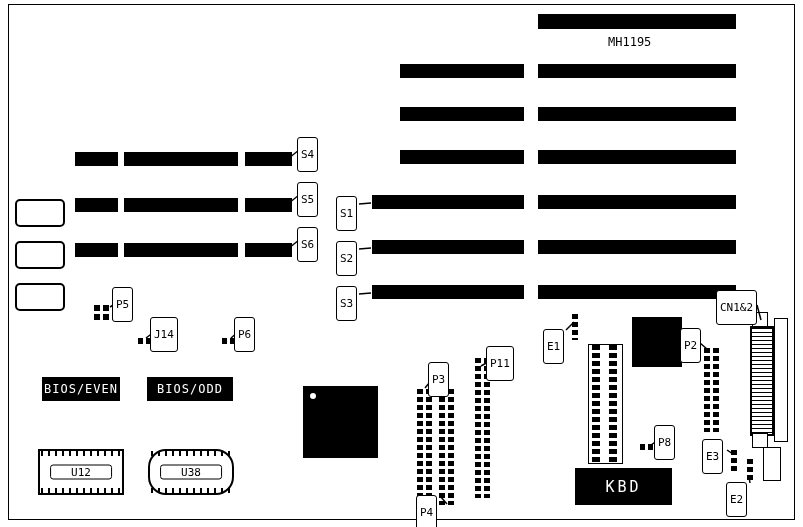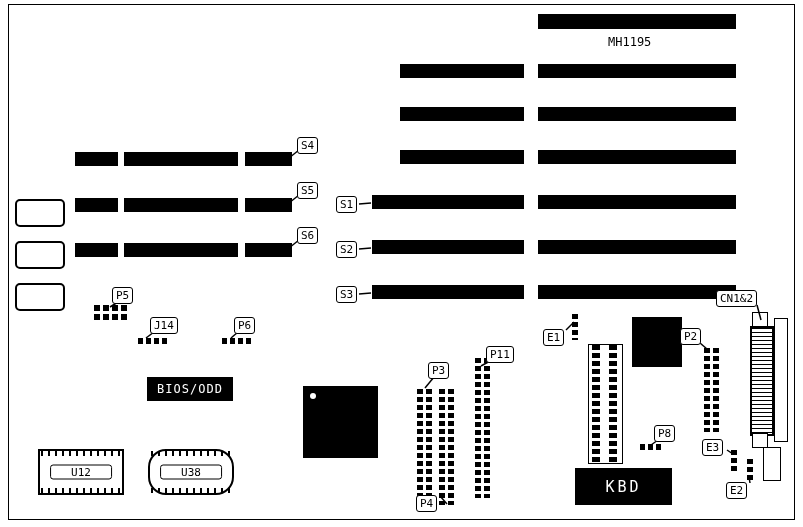--- a/index.html
+++ b/index.html
@@ -4,21 +4,21 @@
 <style>
   html,body{margin:0;padding:0;background:#fff;}
   .stage{position:relative;width:803px;height:527px;background:#fff;
          font-family:"DejaVu Sans Mono","Liberation Mono",monospace;color:#000;overflow:hidden;}
   .frame{position:absolute;left:8px;top:4px;width:785px;height:514px;border:1px solid #000;}
   .slot{position:absolute;height:14px;background:#000;}
   .slot.seg{background:linear-gradient(to right,#000 0 19.8%,#fff 19.8% 22.6%,#000 22.6% 75.1%,#fff 75.1% 78.3%,#000 78.3% 100%);}
   .port{position:absolute;width:46px;height:24px;border:2px solid #000;border-radius:5px;background:#fff;}
   .model{position:absolute;font-size:12px;line-height:12px;}
   .callout{position:absolute;border:1px solid #000;border-radius:3px;background:#fff;
-           padding:1px 3px;font-size:11px;line-height:13px;white-space:nowrap;z-index:6;}
+           padding:10px 3px;font-size:11px;line-height:13px;white-space:nowrap;z-index:6;}
   .blackbox{position:absolute;background:#000;color:#fff;display:flex;align-items:center;
             justify-content:center;font-size:12px;letter-spacing:1px;}
   .qfp{position:absolute;background:#000;}
   .qfp::after{content:"";position:absolute;left:7px;top:7px;width:6px;height:6px;border-radius:50%;background:#fff;}
   .chip-black{position:absolute;background:#000;}
   .dip{position:absolute;border:2px solid #000;background:#fff;}
   .dip::before,.dip::after{content:"";position:absolute;left:1px;right:1px;height:5px;
         background:repeating-linear-gradient(to right,#000 0 2px,transparent 2px 7px);}
   .dip::before{top:0;}
   .dip::after{bottom:0;}
@@ -84,20 +84,21 @@
   <div class="pinheader-v" style="left:475px;top:358px;height:140px;"></div>
   <div class="pinheader-v" style="left:704px;top:348px;height:84px;"></div>
   <div class="pinrow-h" style="left:640px;top:444px;width:22px;"></div>
   <div class="pincol-v" style="left:731px;top:450px;height:22px;"></div>
   <div class="pincol-v" style="left:747px;top:459px;height:22px;"></div>
 
   <div class="socket" style="left:588px;top:344px;width:33px;height:118px;"></div>
   <div class="chip-black" style="left:632px;top:317px;width:50px;height:50px;"></div>
   <div class="qfp" style="left:303px;top:386px;width:75px;height:72px;"></div>
 
+  <div class="blackbox" style="left:42px;top:377px;width:78px;height:24px;">BIOS/EVEN</div>
   <div class="blackbox" style="left:147px;top:377px;width:86px;height:24px;text-align:center;">BIOS/ODD</div>
 
   <div class="dip" style="left:38px;top:449px;width:82px;height:42px;">
     <span class="chip-label">U12</span>
   </div>
   <div class="dip" style="left:148px;top:449px;width:82px;height:42px;border-radius:18px;">
     <span class="chip-label">U38</span>
   </div>
 
   <div class="blackbox" style="left:575px;top:468px;width:97px;height:37px;font-size:15px;letter-spacing:3px;">KBD</div>

